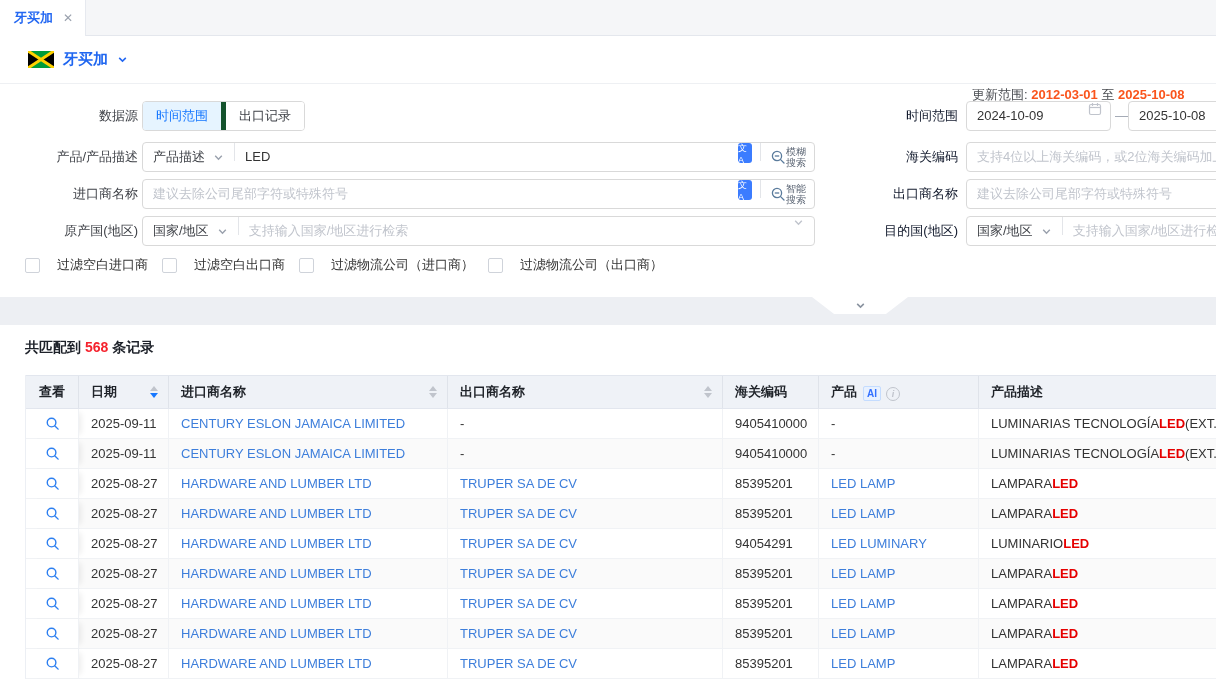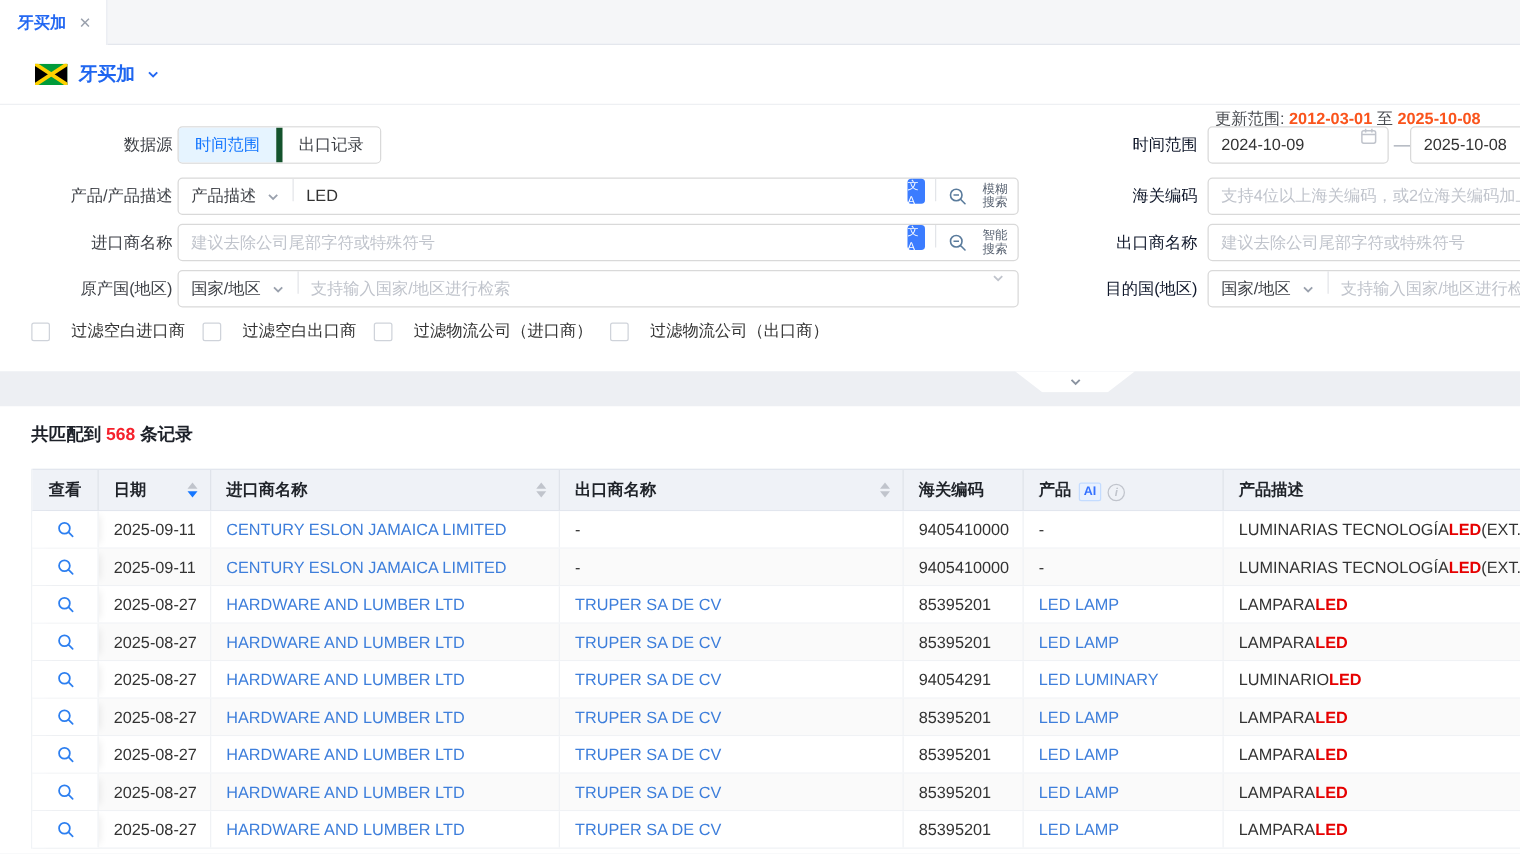--- a/index.html
+++ b/index.html
@@ -38,21 +38,21 @@
     background:#fff; display:flex; }
   .inp-box input { border:none; outline:none; flex:1; height:26px; padding:0 10px;
     font:inherit; color:#333; min-width:0; background:transparent; }
   .inp-box input::placeholder { color:#c0c4cc; }
   .sel { display:flex; align-items:center; gap:8px; padding:0 10px; height:28px;
     cursor:pointer; color:#3c3f45; white-space:nowrap; }
   .vdiv { width:1px; height:18px; background:#e3e5e9; }
   .trans-ic { width:14px; height:20px; border-radius:3px; background:#3b7cff; color:#fff;
     font-size:9px; display:flex; align-items:center; justify-content:center;
     margin:0 8px; cursor:pointer; flex:none; }
-  .search-btn { display:flex; align-items:center; gap:12px; padding:0 8px 0 9px;
+  .search-btn { display:flex; align-items:center; gap:0; padding:0 8px 0 9px;
     cursor:pointer; flex:none; }
   .search-btn .txt { font-size:10px; line-height:11px; color:#5a6473; }
   .cal-ic { margin-right:8px; flex:none; }
   .dash { position:absolute; line-height:30px; color:#9aa1ad; }
 
   .chk-row { position:absolute; top:172px; left:25px; display:flex; gap:14px; align-items:center; }
   .chk { display:flex; align-items:center; gap:17px; }
   .chk-box { width:15px; height:15px; border:1px solid #cfd3da; border-radius:2px;
     background:#fff; cursor:pointer; flex:none; }
 

